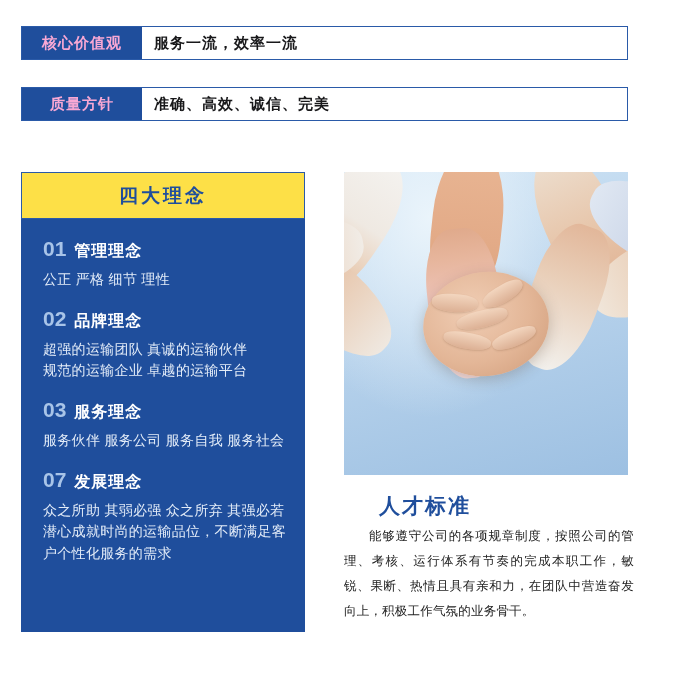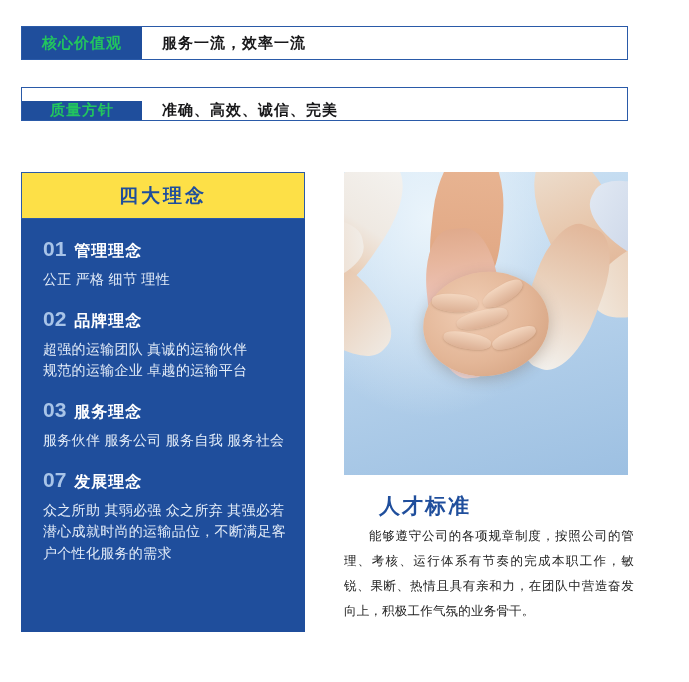--- a/index.html
+++ b/index.html
@@ -26,38 +26,38 @@
     left: 21px;
     width: 607px;
     height: 34px;
     border: 1px solid #2a5aa8;
     box-sizing: border-box;
     display: flex;
     align-items: stretch;
     background: #ffffff;
   }
   .banner.row1 { top: 26px; }
-  .banner.row2 { top: 87px; align-items: flex-end; }
+  .banner.row2 { top: 87px; }
   .banner-tag {
     width: 120px;
     background: #1f4e9c;
-    color: #22c55e;
+    color: #f9a8d4;
     font-size: 15px;
     font-weight: bold;
     letter-spacing: 1px;
     display: flex;
     align-items: center;
     justify-content: center;
     flex: 0 0 120px;
   }
   .banner-text {
     flex: 1;
     display: flex;
     align-items: center;
-    padding-left: 20px;
+    padding-left: 12px;
     font-size: 15px;
     font-weight: bold;
     color: #18181a;
     letter-spacing: 1px;
   }
 
   
   .left-panel {
     position: absolute;
     left: 21px;

